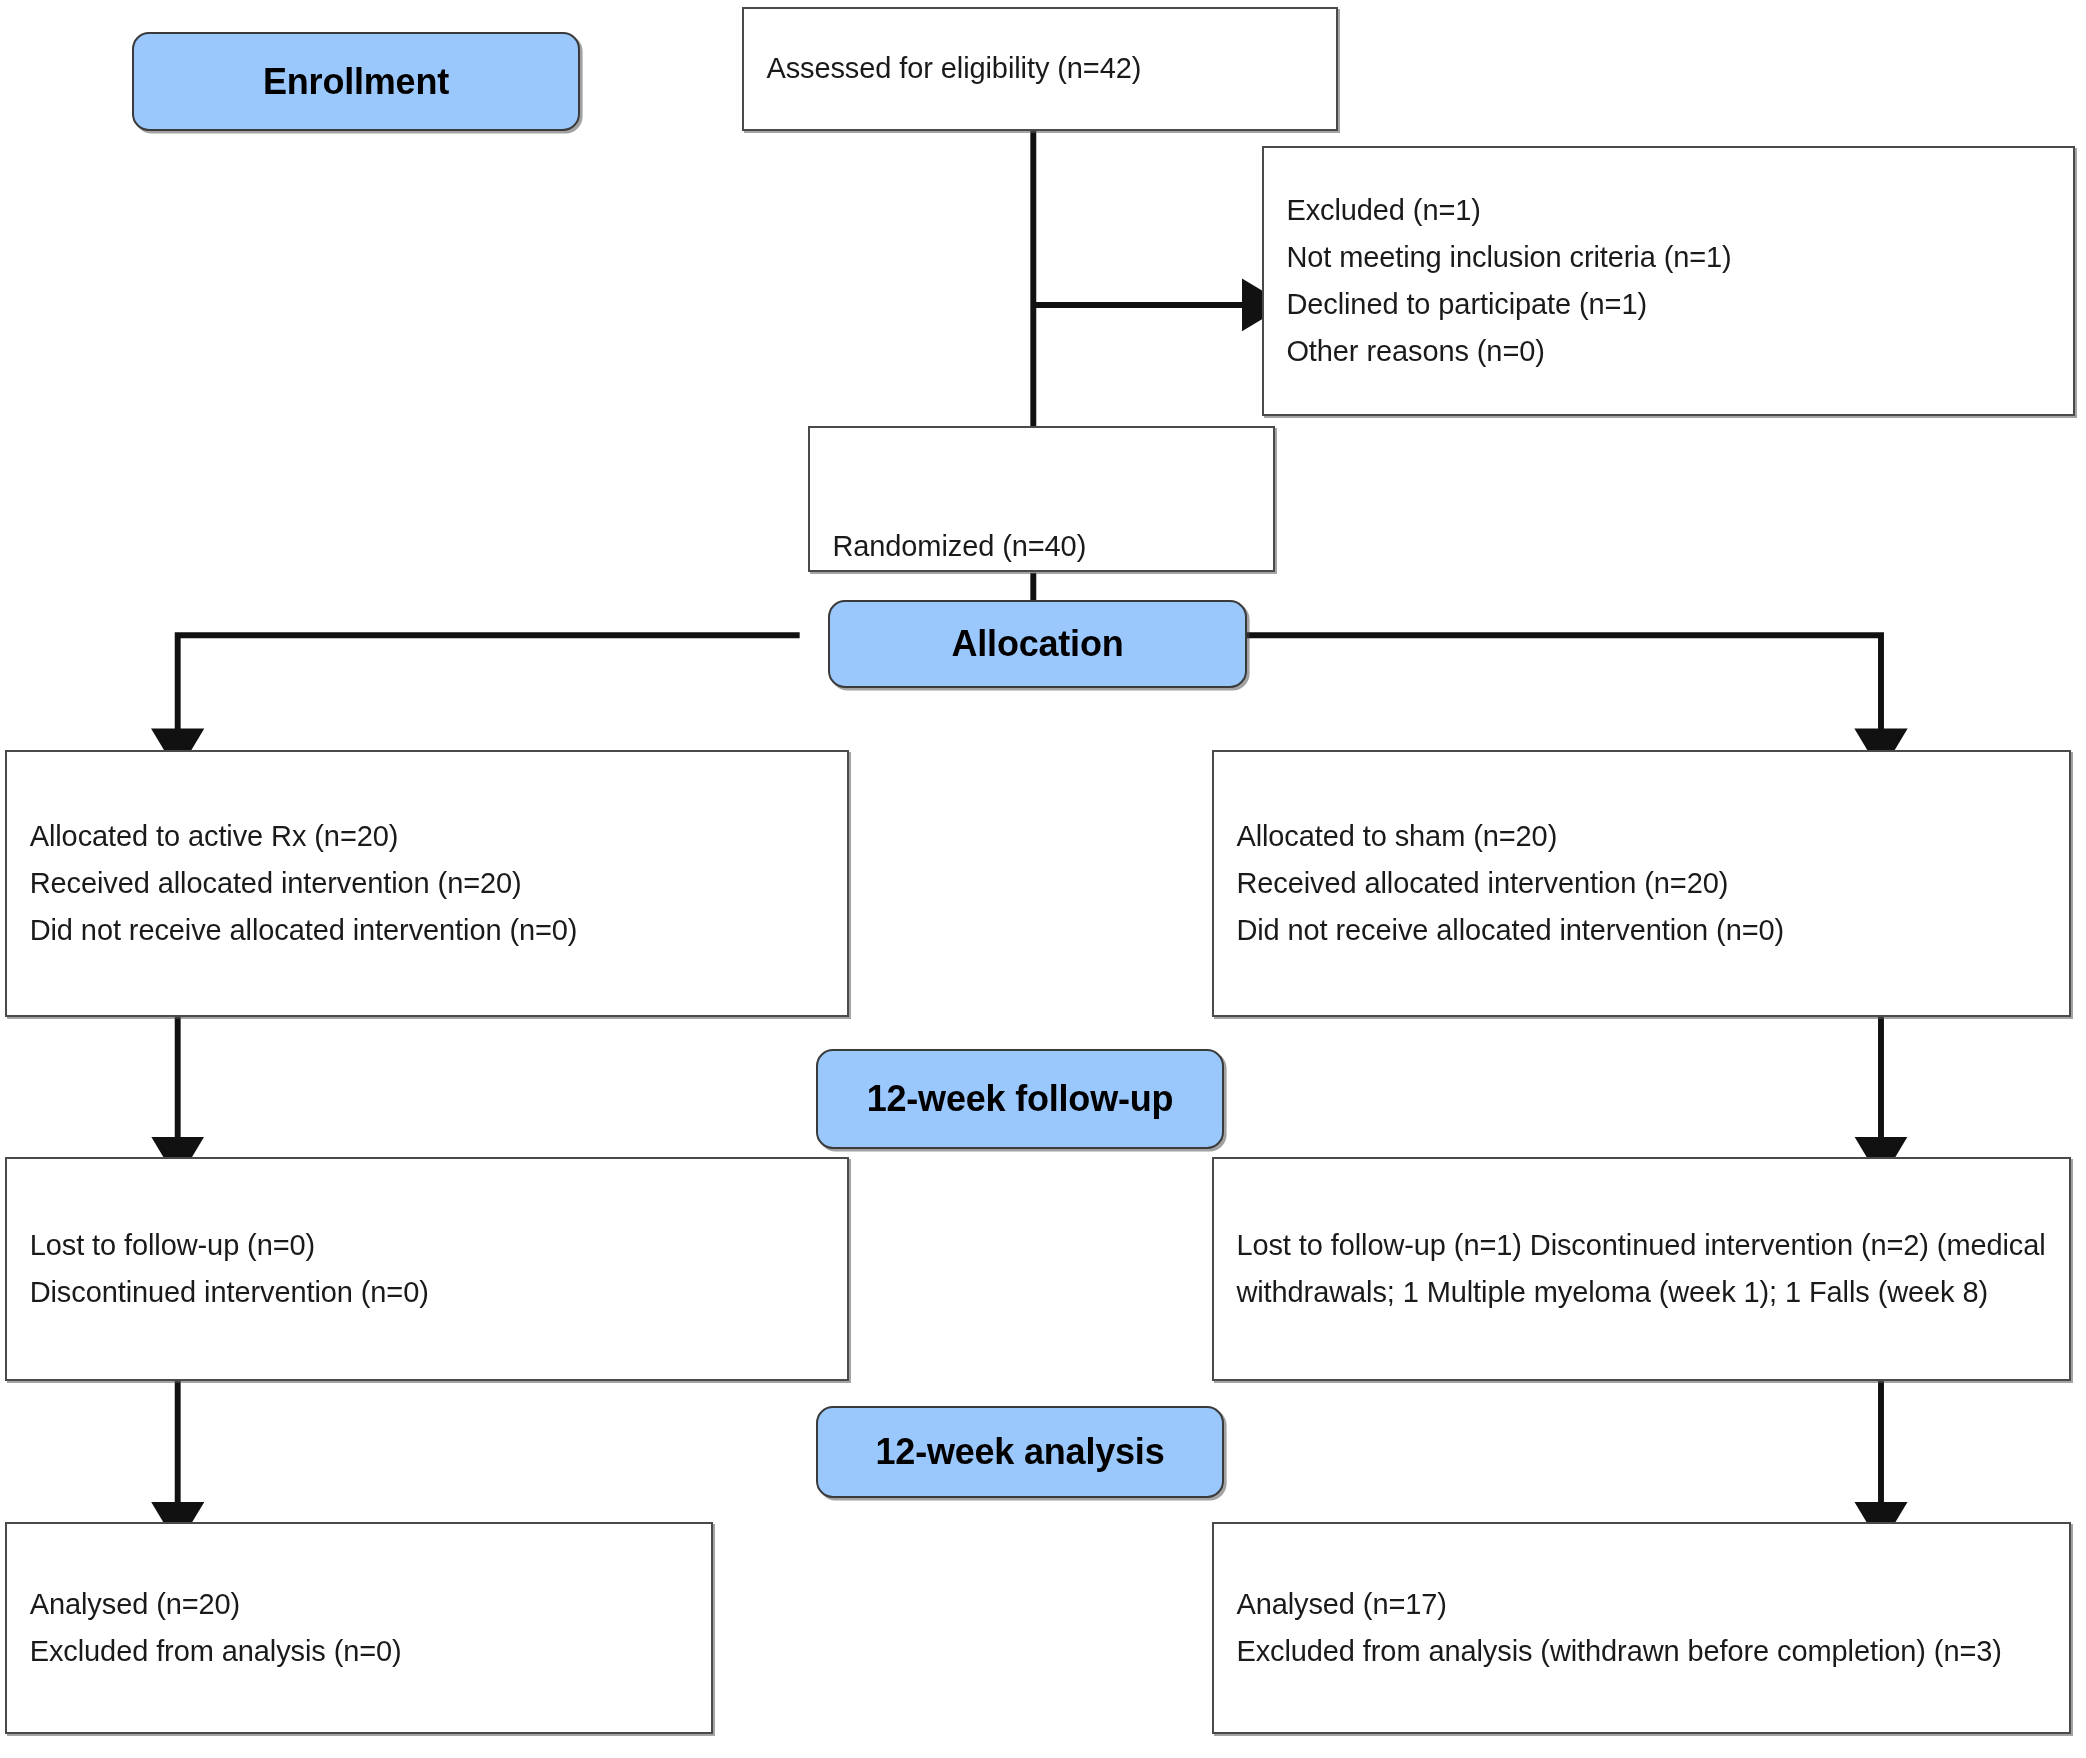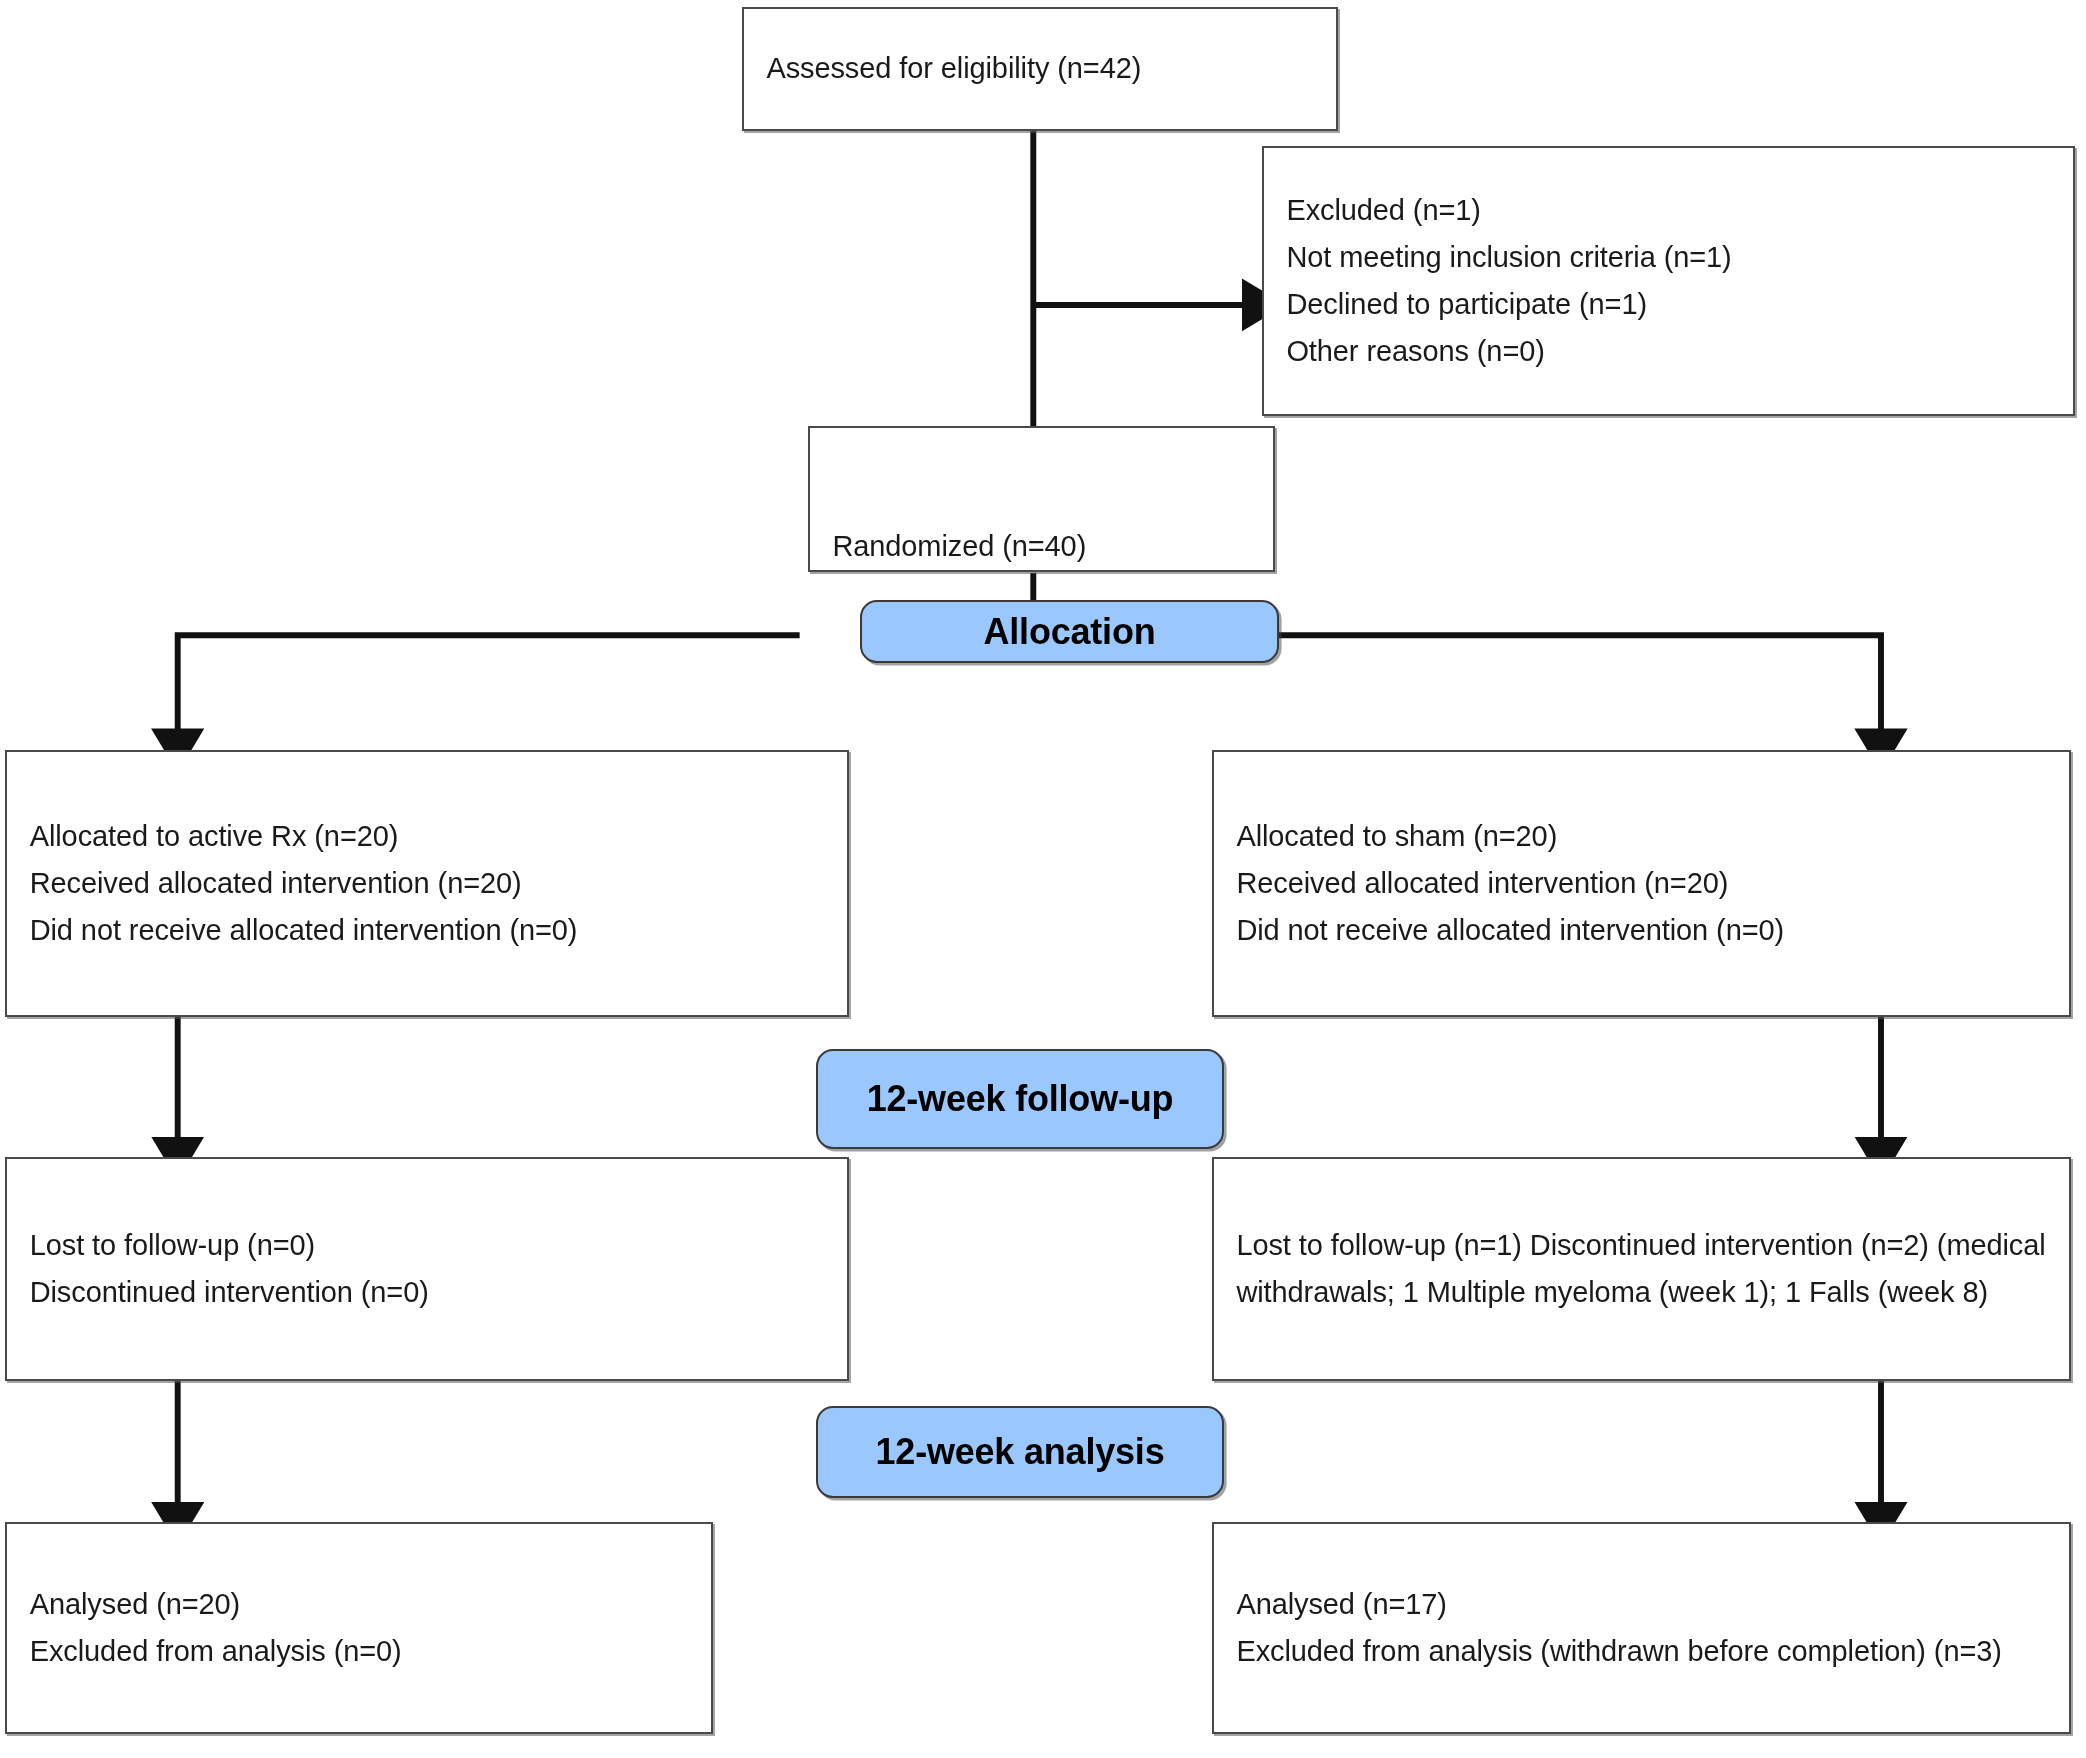--- a/index.html
+++ b/index.html
@@ -92,22 +92,25 @@
 
     <path d="M270,1545 L270,1740" stroke="#111111" stroke-width="9" fill="none" marker-end="url(#arrow)"></path>
 
     <path d="M2858,1545 L2858,1740" stroke="#111111" stroke-width="9" fill="none" marker-end="url(#arrow)"></path>
 
     <path d="M270,2098 L270,2295" stroke="#111111" stroke-width="9" fill="none" marker-end="url(#arrow)"></path>
 
     <path d="M2858,2098 L2858,2295" stroke="#111111" stroke-width="9" fill="none" marker-end="url(#arrow)"></path>
   </svg>
 
+  <div class="stage-badge" style="left:132px; top:32px; width:448px; height:99px;">
+    <span>Enrollment</span>
+  </div>
 
-  <div class="stage-badge" style="left:828px; top:600px; width:419px; height:63px;margin-left:32px;">
+  <div class="stage-badge" style="left:828px; top:600px; width:419px; height:88px;">
     <span>Allocation</span>
   </div>
 
   <div class="stage-badge" style="left:816px; top:1049px; width:408px; height:100px;justify-content:center;">
     <span>12-week follow-up</span>
   </div>
 
   <div class="stage-badge" style="left:816px; top:1406px; width:408px; height:92px;">
     <span>12-week analysis</span>
   </div>

